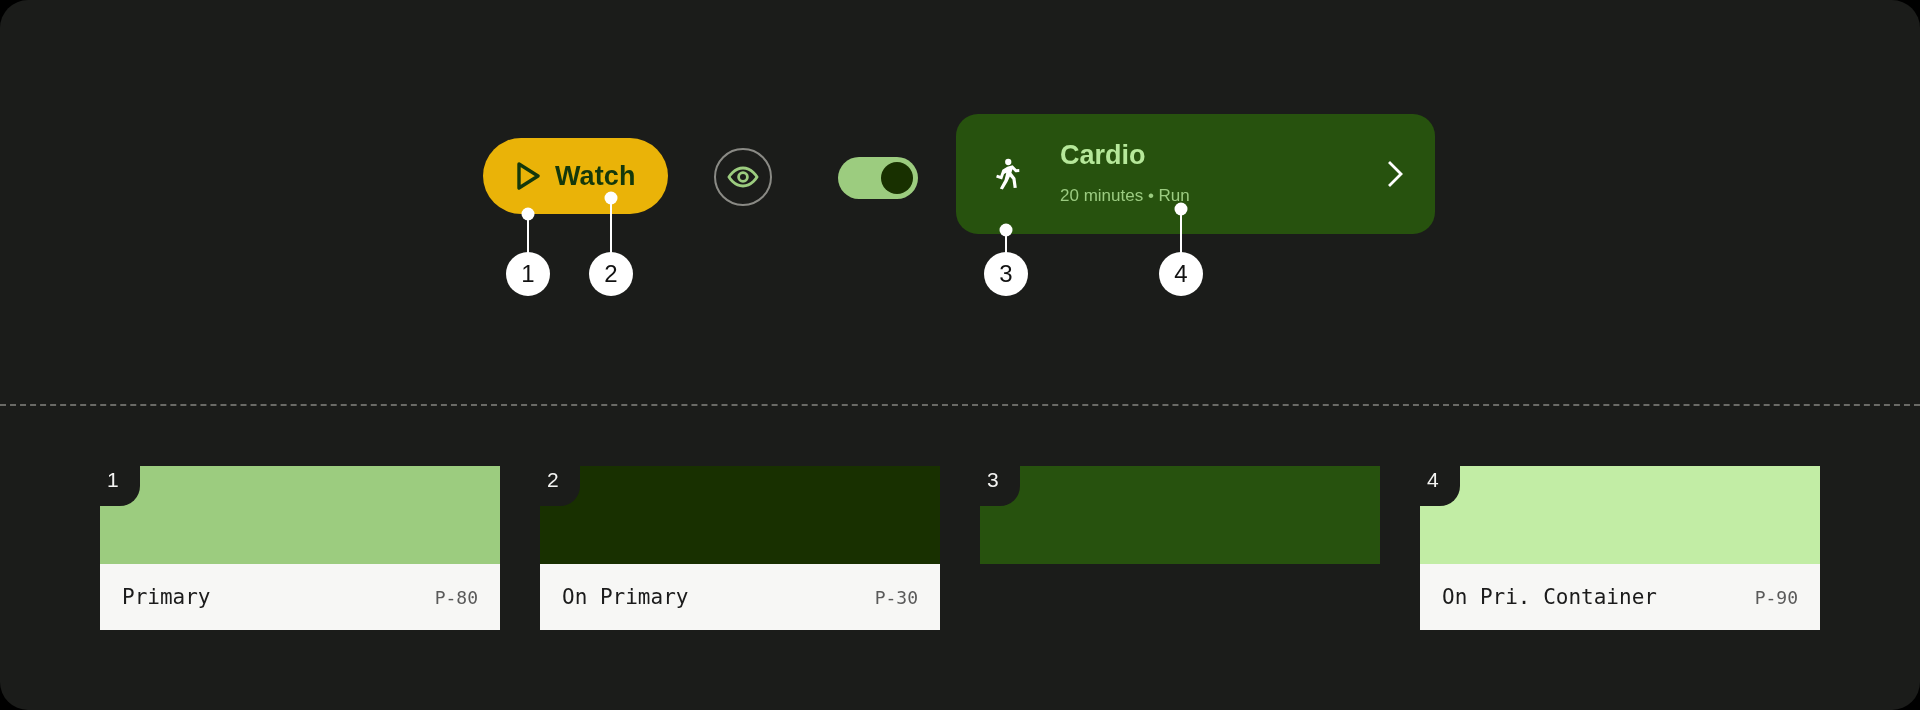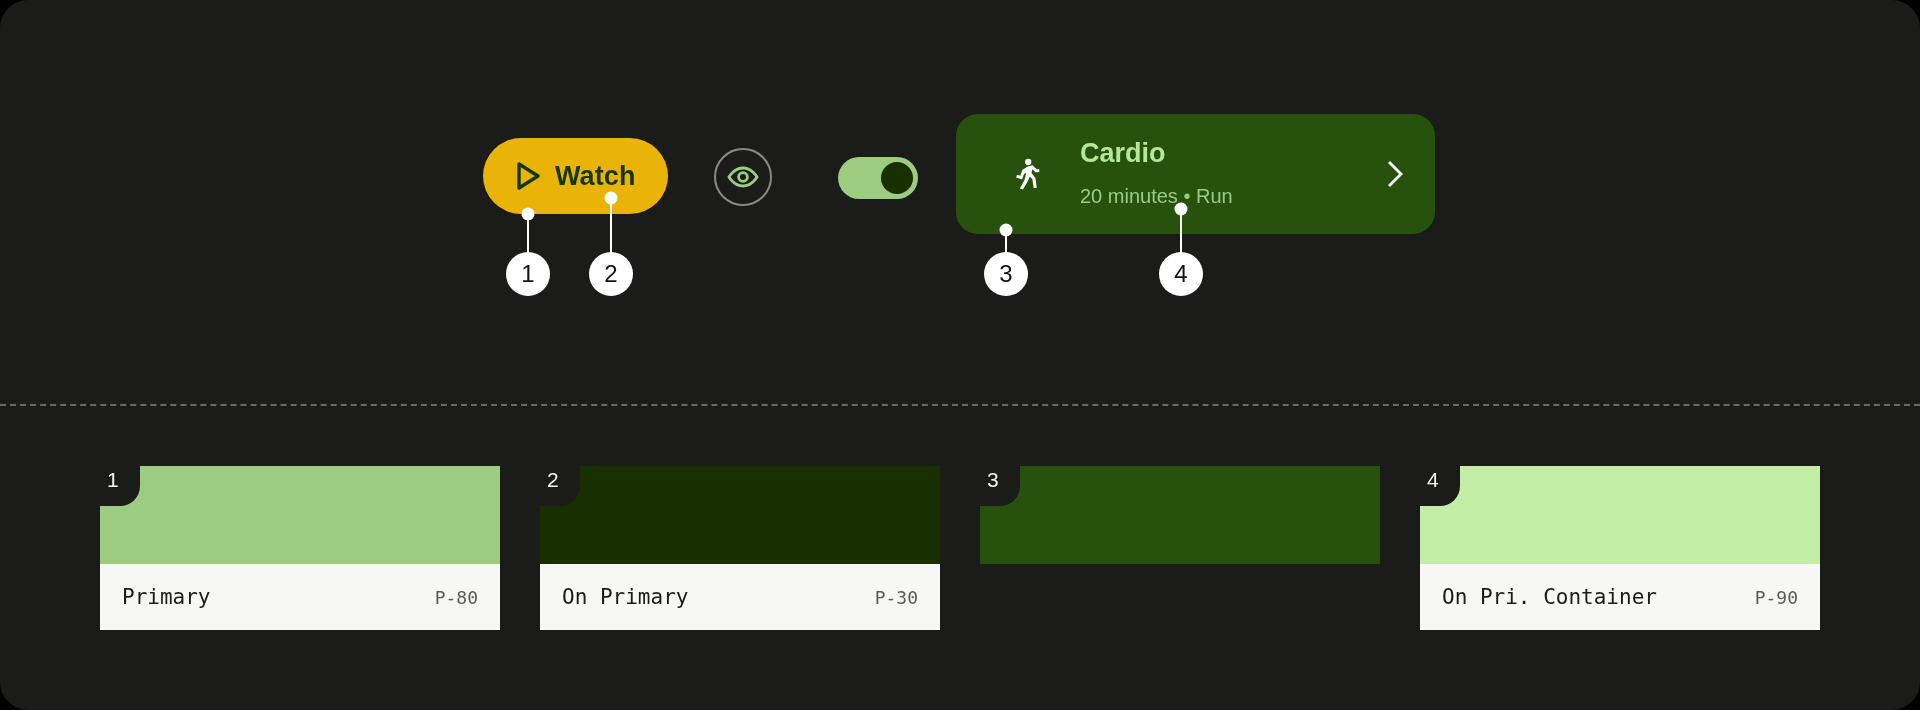--- a/index.html
+++ b/index.html
@@ -91,34 +91,34 @@
   #cardio-card {
     position: absolute;
     left: 956px;
     top: 114px;
     width: 479px;
     height: 120px;
     background: #27520e;
     border-radius: 22px;
     display: flex;
     align-items: center;
-    padding: 0 28px 0 52px;
+    padding: 0 28px 0 32px;
     cursor: pointer;
   }
   #cardio-icon { width: 36px; height: 40px; flex: 0 0 auto; }
   #cardio-text { margin-left: 36px; flex: 1 1 auto; }
   #cardio-title {
     color: #b6e89a;
     font-size: 27px;
     font-weight: bold;
     line-height: 1.18;
   }
   #cardio-subtitle {
     color: #9bcb80;
-    font-size: 20px;
+    font-size: 17px;
     line-height: 1.35;
     margin-top: 14px;
   }
   #cardio-chevron { width: 22px; height: 30px; flex: 0 0 auto; }
 
   
   .callout { position: absolute; }
   .callout-dot {
     position: absolute;
     width: 13px; height: 13px;

